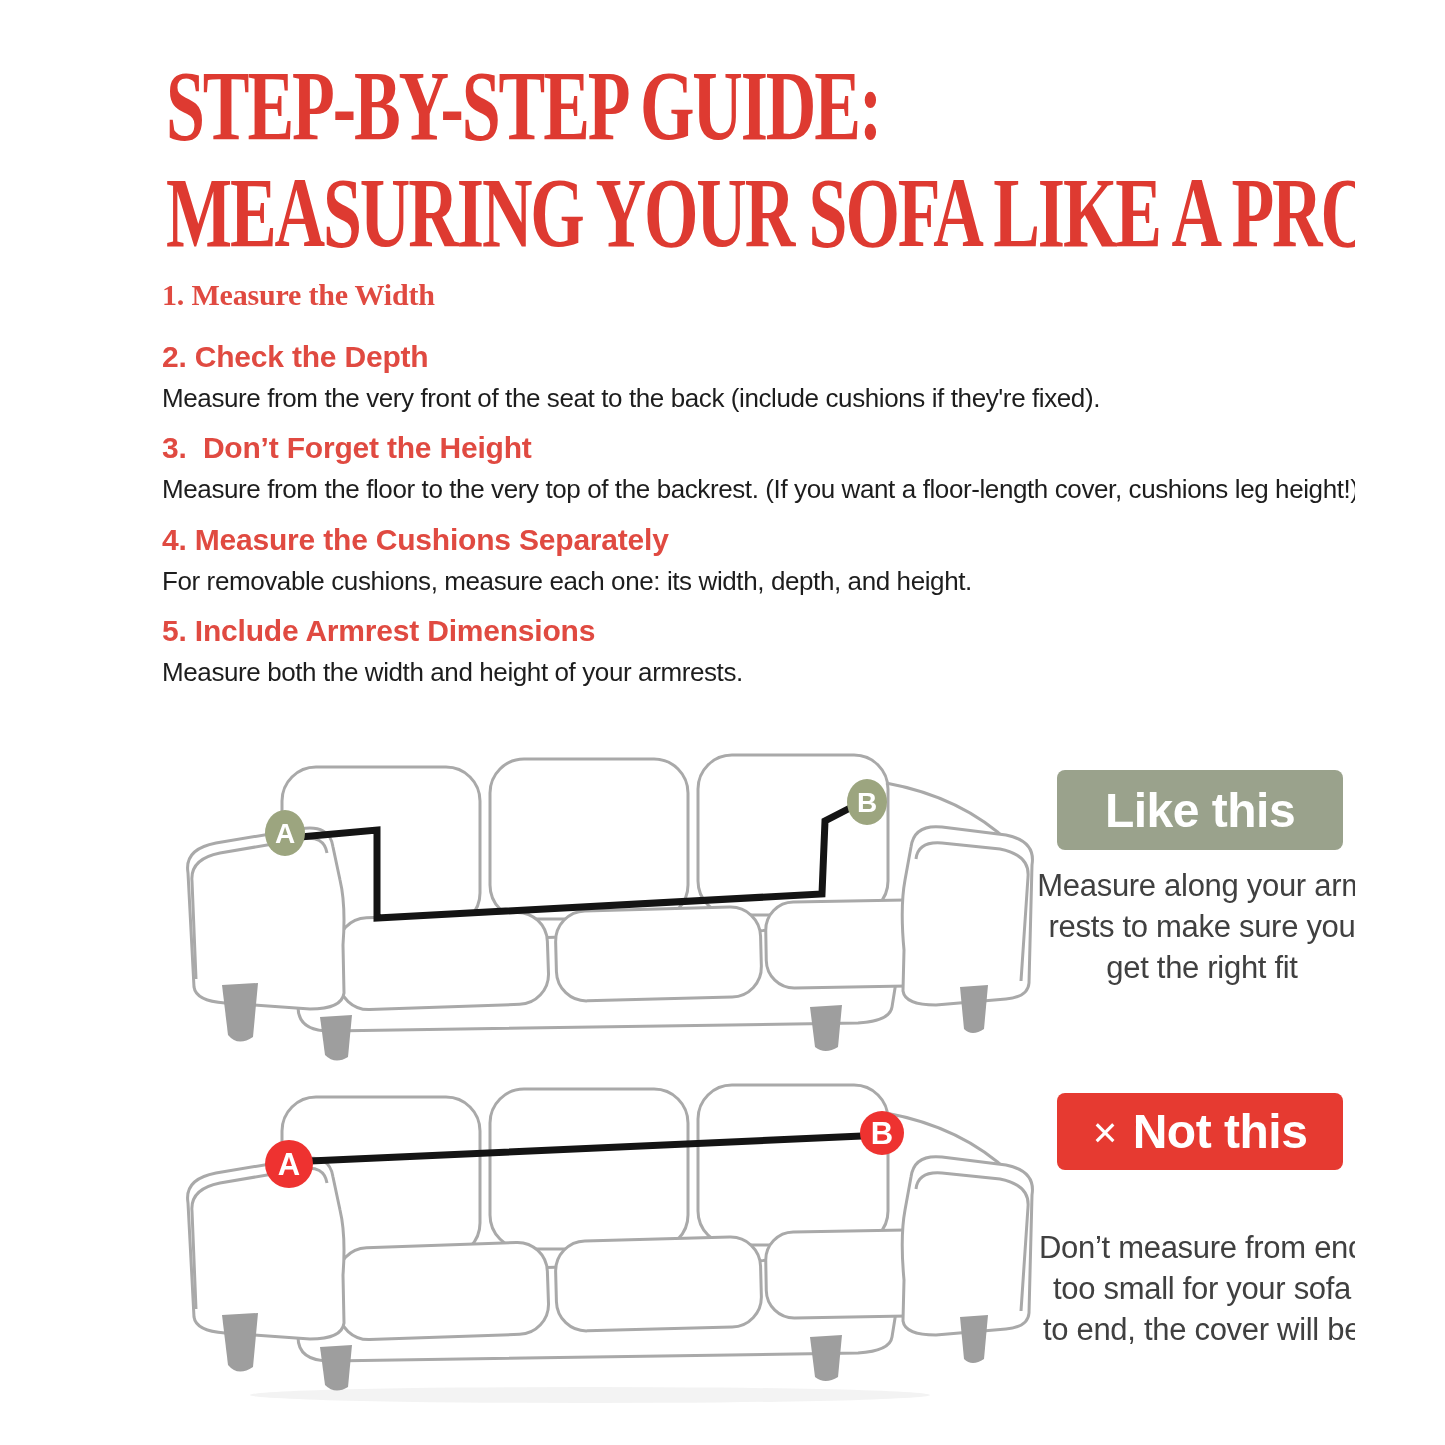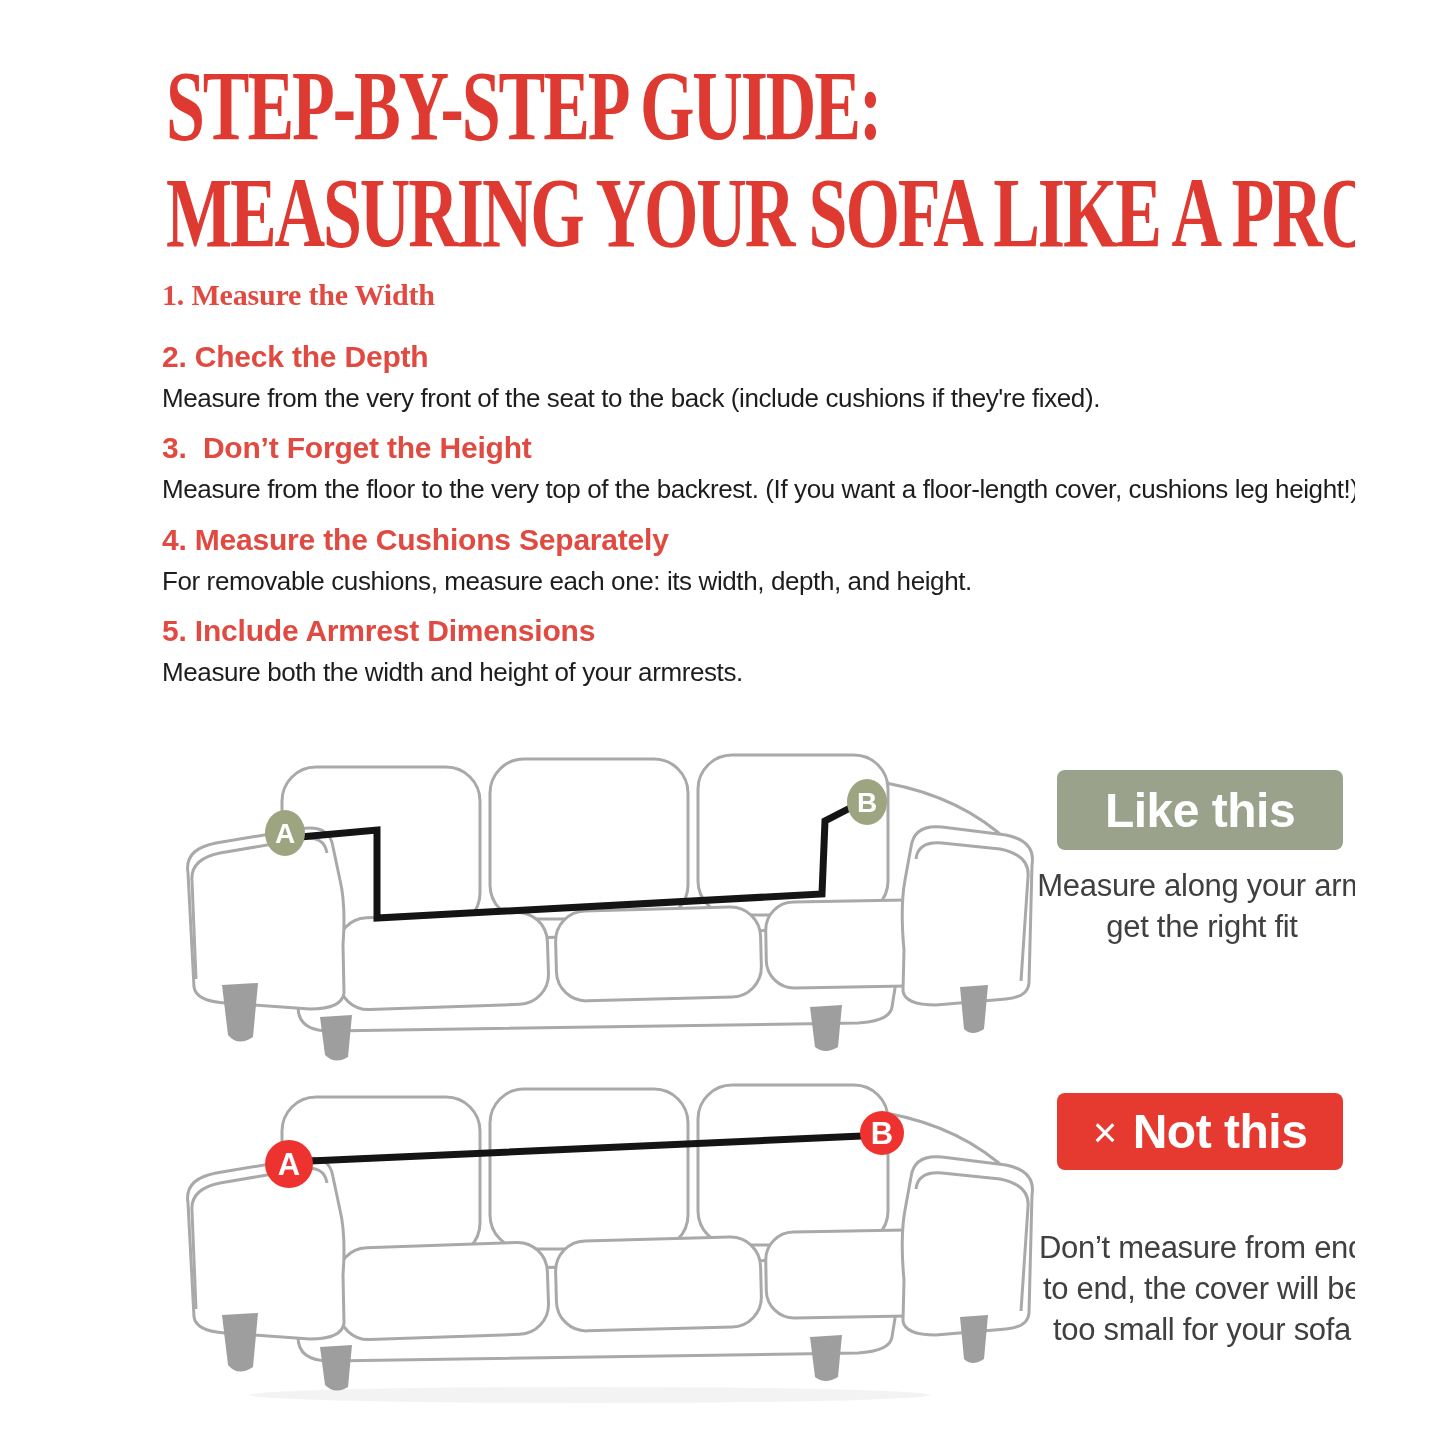--- a/index.html
+++ b/index.html
@@ -128,26 +128,27 @@
       <circle cx="712" cy="58" r="22" fill="#ee3230"></circle>
       <text class="marker-letter" x="712" y="69" font-size="31" text-anchor="middle">B</text>
     </g>
   </svg>
 
   <div class="badge good">
     <span>Like this</span>
   </div>
   <div class="caption good">
     <div>Measure along your arm</div>
+    <div>rests to make sure you</div>
     <div>get the right fit</div>
   </div>
 
   <div class="badge bad">
     <span class="x-mark">×</span>
     <span>Not this</span>
   </div>
   <div class="caption bad">
     <div>Don’t measure from end</div>
+    <div>too small for your sofa</div>
     <div>to end, the cover will be</div>
-    <div>too small for your sofa</div>
   </div>
 
 </div>
 
 </body></html>

